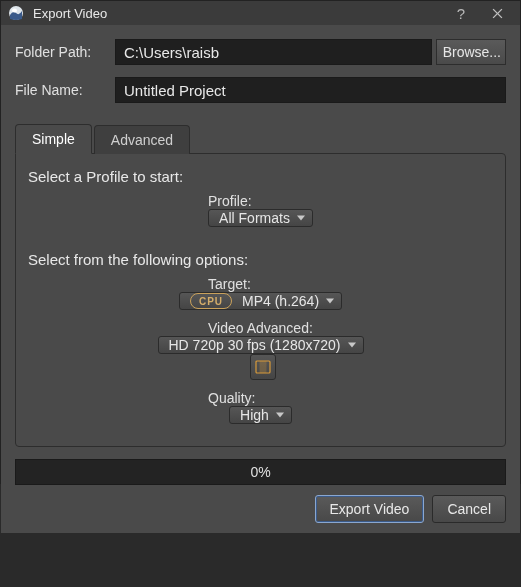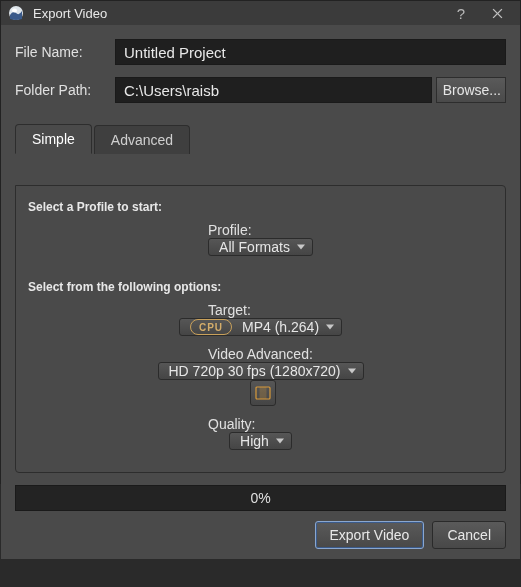--- a/index.html
+++ b/index.html
@@ -89,21 +89,20 @@
     font-size: 14px;
     cursor: default;
   }
 
   
   .tabbox {
     margin-top: 8px;
     flex: 1;
     display: flex;
     flex-direction: column;
-    gap: 32px;
   }
   .tabstrip {
     display: flex;
     align-items: flex-end;
     height: 30px;
     position: relative;
     top: 1px;
   }
   .tab {
     padding: 6px 16px;
@@ -125,22 +124,22 @@
     border: 1px solid #2d2d2d;
     border-radius: 0 4px 4px 4px;
     padding: 14px 12px 12px 12px;
     flex: 1;
     display: flex;
     flex-direction: column;
     background: #4a4a4a;
   }
 
   .heading {
-    font-weight: bold;
-    font-size: 12px;
+    font-weight: normal;
+    font-size: 15px;
     color: #e8e8e8;
     margin-bottom: 8px;
   }
 
   .opt-row {
     display: flex;
     align-items: center;
     margin-bottom: 10px;
     flex-direction: column;
   }
@@ -251,28 +250,28 @@
       <svg width="11" height="11" viewBox="0 0 10 10" stroke="#c0c0c0" stroke-width="1.2">
         <line x1="1" y1="1" x2="9" y2="9"></line>
           <line x1="9" y1="1" x2="1" y2="9"></line>
       </svg>
     </span>
   </div>
 
   <div class="body">
 
     <div class="form-row">
-      <span class="lbl">File Name:</span>
-      <input class="text-input" value="Untitled Project" style="">
-    </div>
-
-    <div class="form-row">
       <span class="lbl">Folder Path:</span>
       <input class="text-input" value="C:\Users\raisb" style="">
       <button class="browse-btn">Browse...</button>
+    </div>
+
+    <div class="form-row">
+      <span class="lbl">File Name:</span>
+      <input class="text-input" value="Untitled Project" style="">
     </div>
 
     <div class="tabbox">
       <div class="tabstrip">
         <div class="tab active">Simple</div>
         <div class="tab">Advanced</div>
       </div>
       <div class="tabpanel">
 
         <div class="heading">Select a Profile to start:</div>

